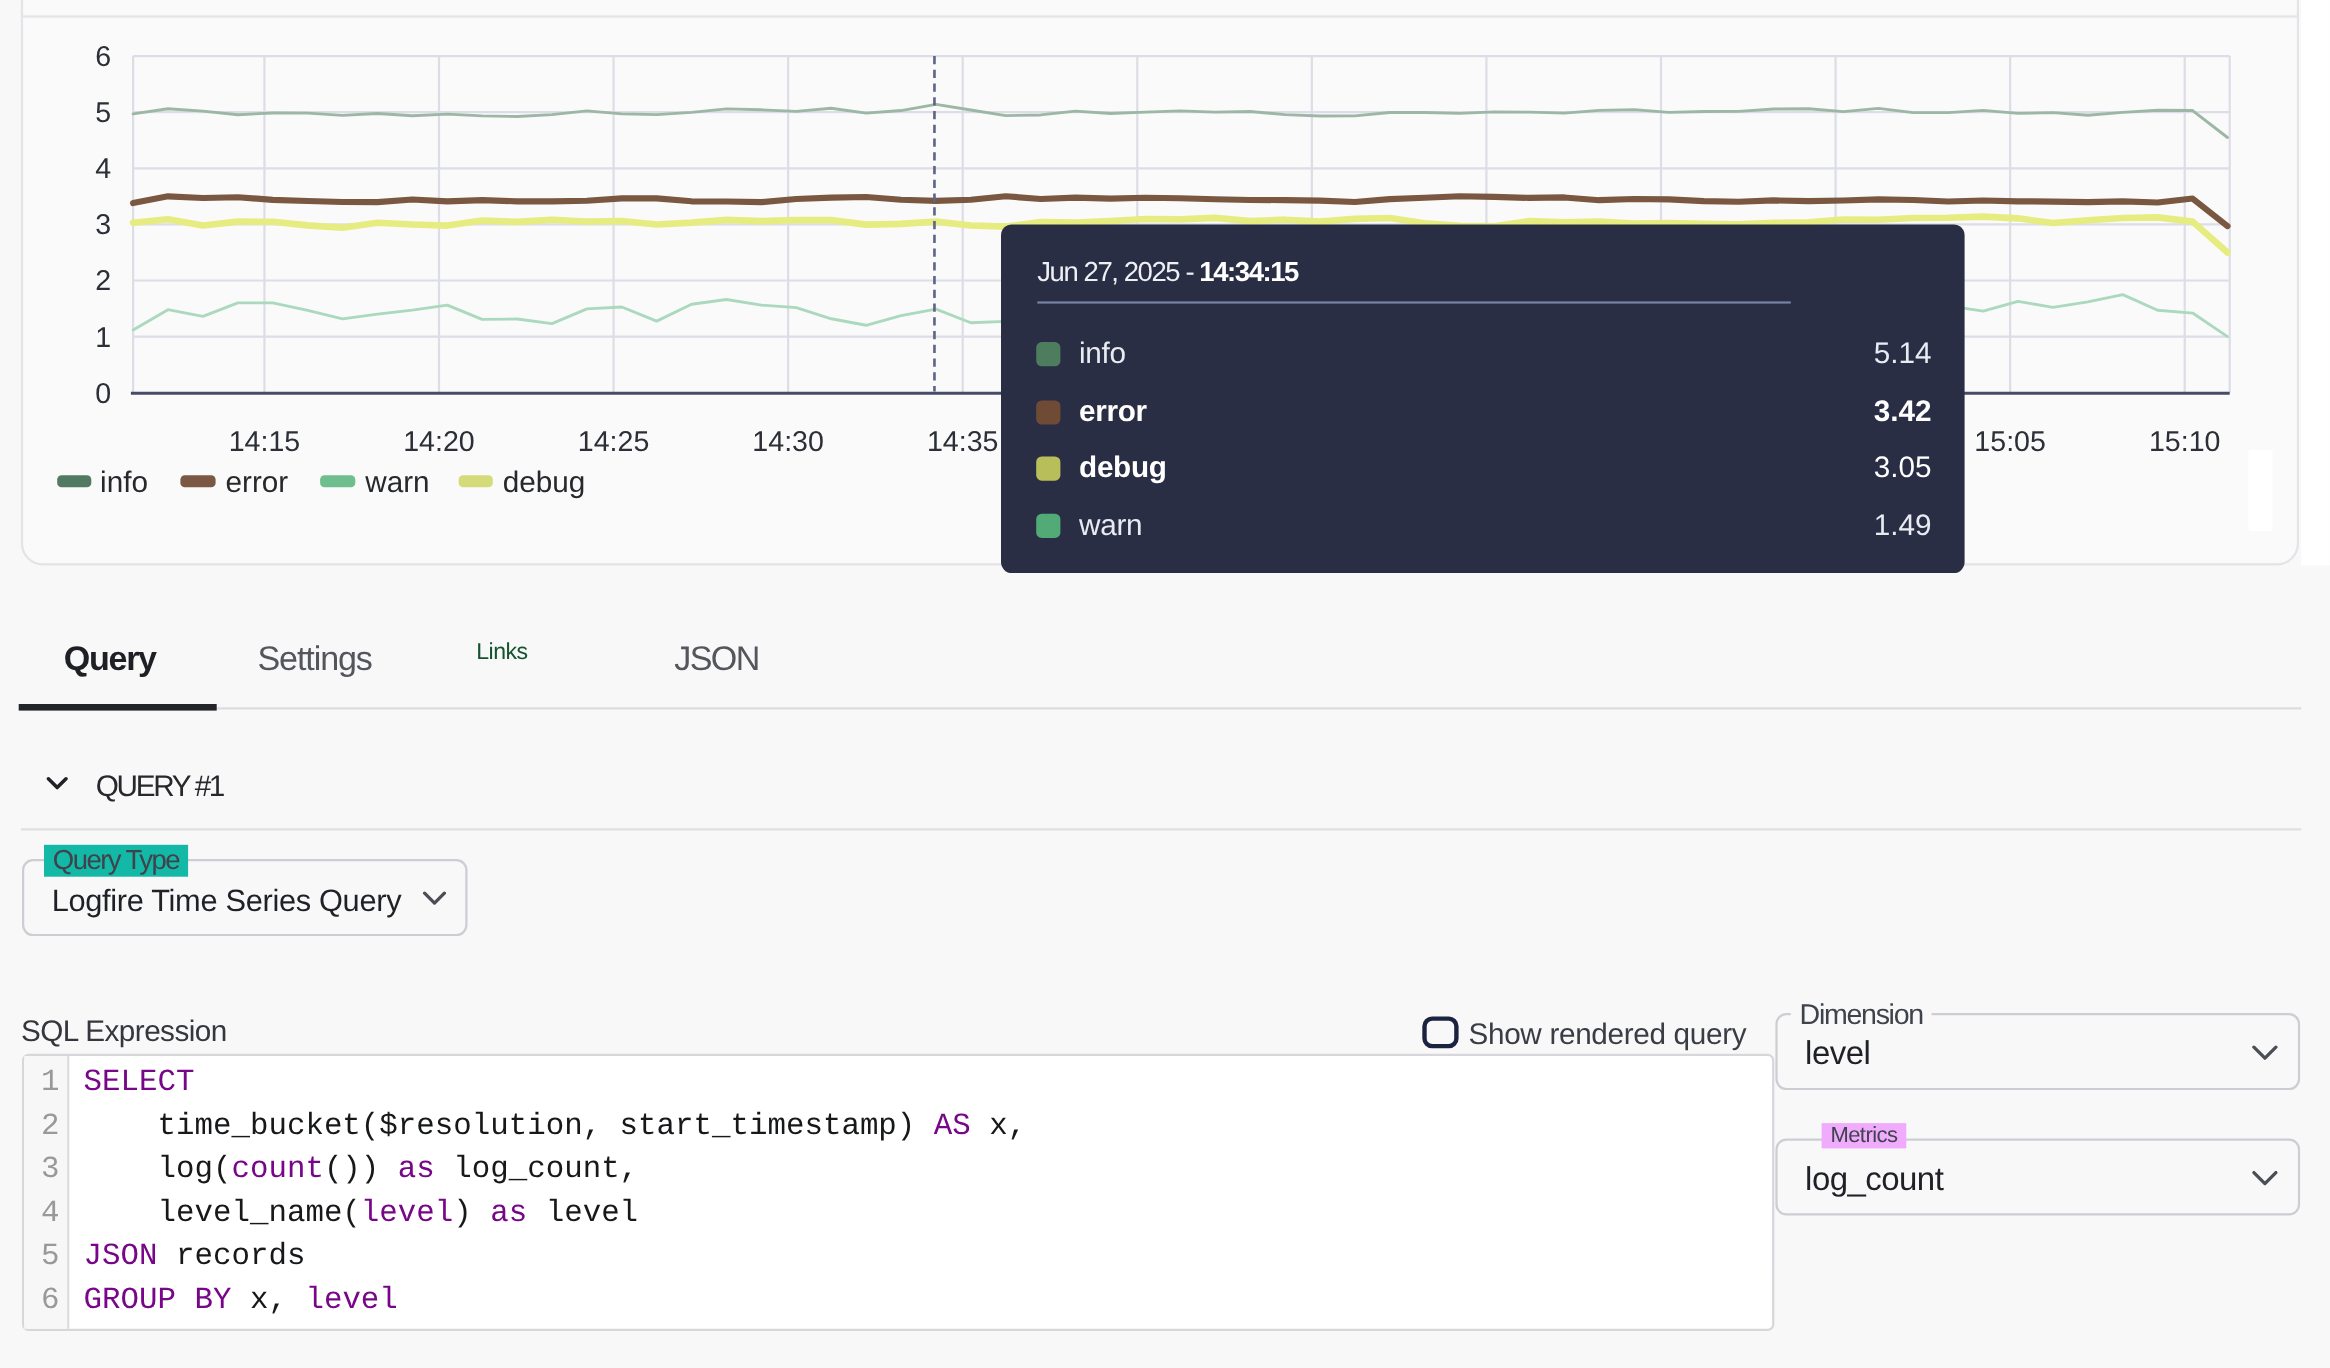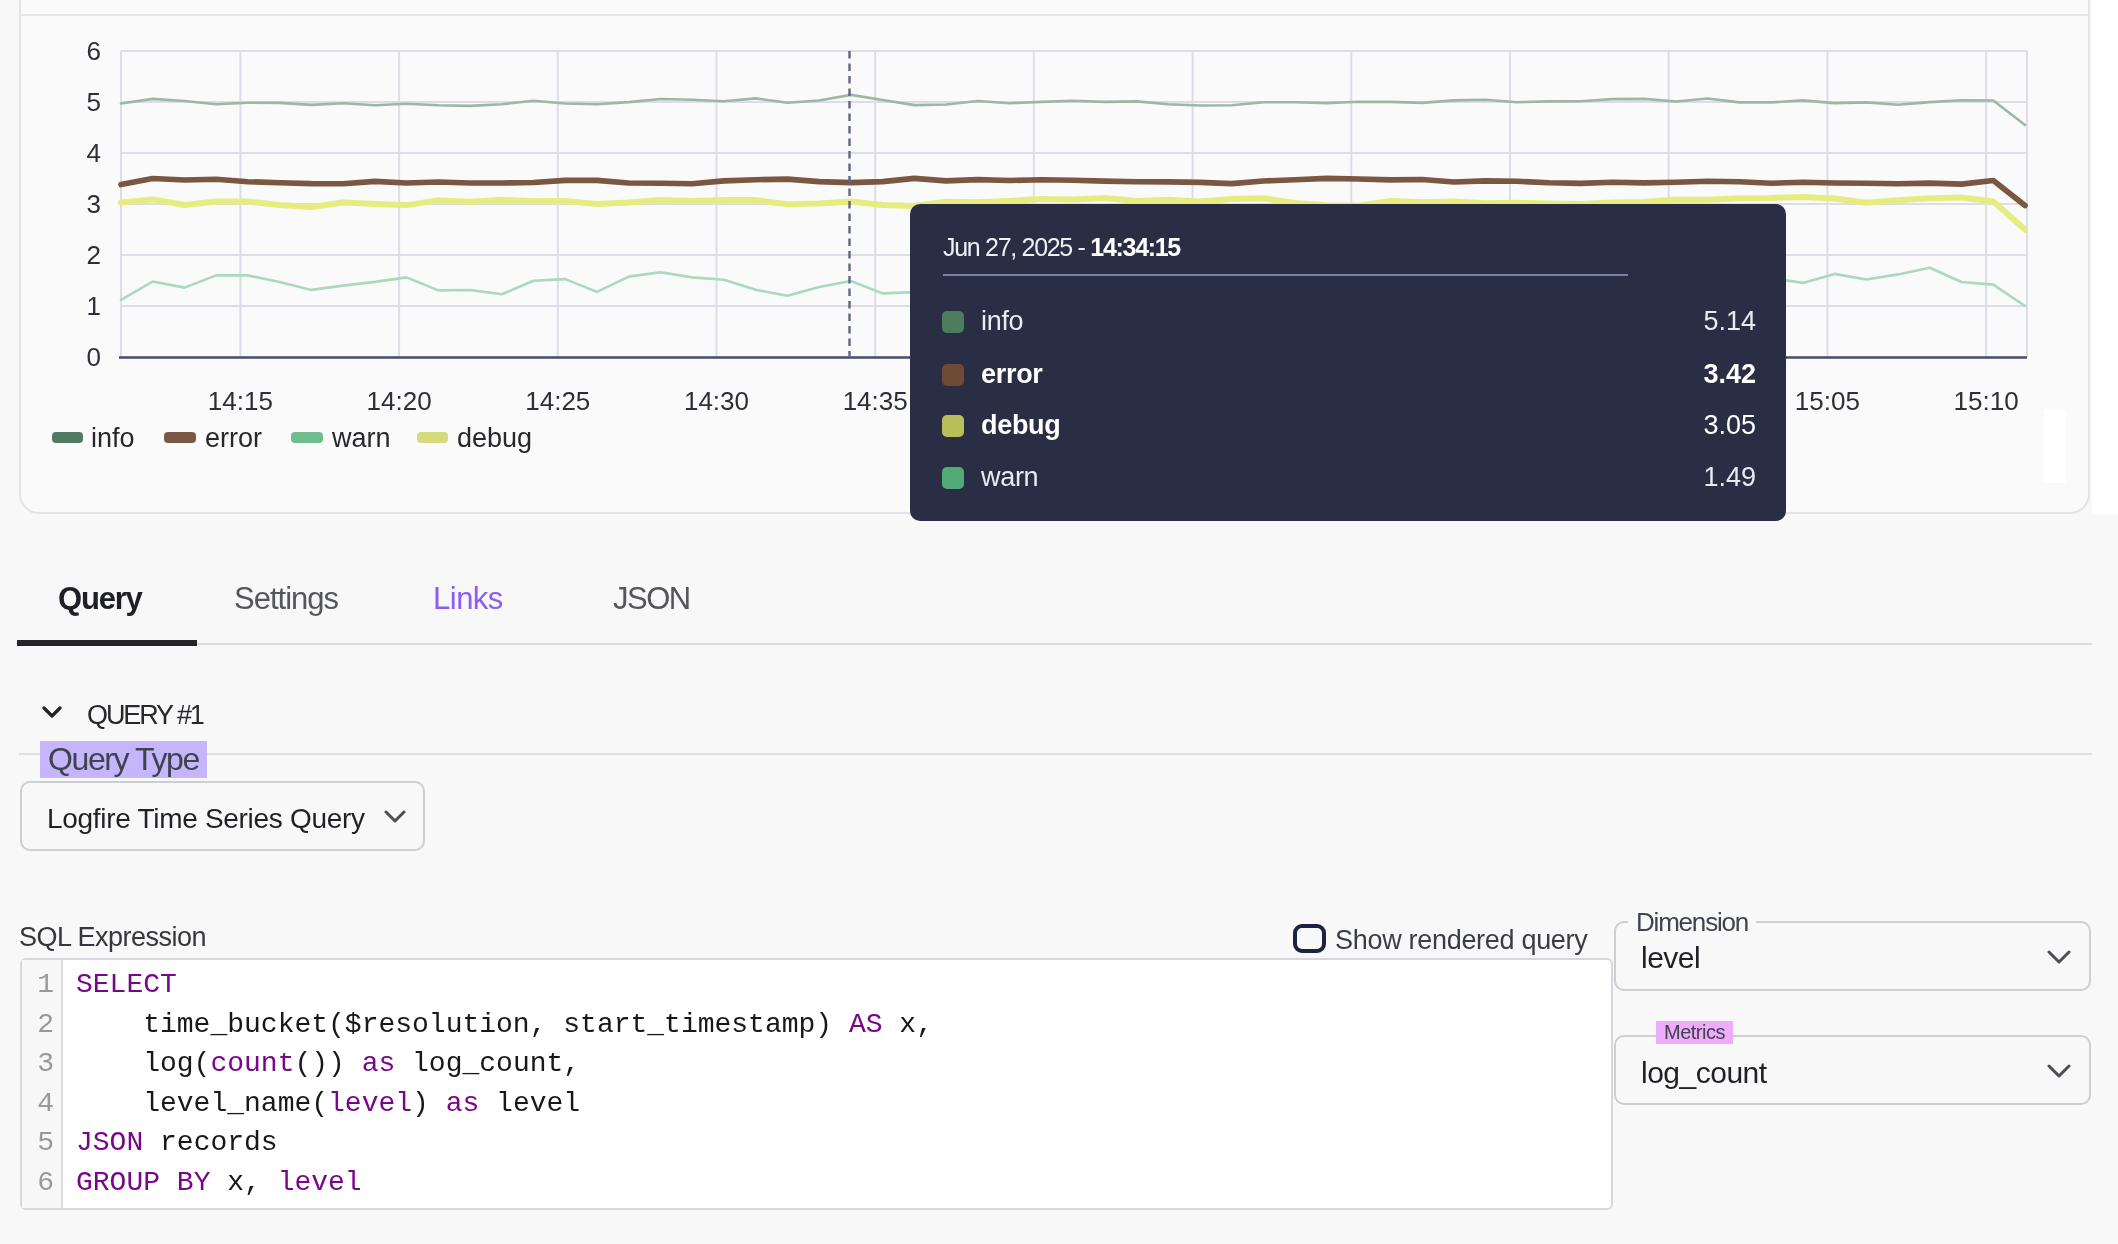--- a/index.html
+++ b/index.html
@@ -94,33 +94,33 @@
     <div style="position:absolute;left:32px;top:211px;width:22px;height:22px;border-radius:5px;background:#b8bf5a"></div>
     <div style="position:absolute;left:71px;top:206px;font-size:27px;font-weight:bold;color:#ffffff;letter-spacing:-.3px">debug</div>
     <div style="position:absolute;right:30px;top:206px;font-size:27px;font-weight:normal;color:#ffffff">3.05</div>
     <div style="position:absolute;left:32px;top:263px;width:22px;height:22px;border-radius:5px;background:#52ab77"></div>
     <div style="position:absolute;left:71px;top:258px;font-size:27px;font-weight:normal;color:#e9ebf3;letter-spacing:-.3px">warn</div>
     <div style="position:absolute;right:30px;top:258px;font-size:27px;font-weight:normal;color:#e9ebf3">1.49</div>
 </div>
 
 <div class="abs" style="left:58px;top:581px;font-size:31px;font-weight:bold;color:#1e2025;letter-spacing:-1.2px">Query</div>
 <div class="abs" style="left:234px;top:581px;font-size:31px;color:#54565c;letter-spacing:-1px">Settings</div>
-<div class="abs" style="left:433px;top:581px;font-size:31px;color:#8b5cf6;letter-spacing:-.5px">Links</div>
+<div class="abs" style="left:433px;top:581px;font-size:21px;color:#14532d;letter-spacing:-.5px">Links</div>
 <div class="abs" style="left:613px;top:581px;font-size:31px;color:#54565c;letter-spacing:-1.5px">JSON</div>
 <div class="abs" style="left:19px;top:643px;width:2073px;height:2px;background:#dcdcdf"></div>
 <div class="abs" style="left:17px;top:640px;width:180px;height:6px;background:#242528"></div>
 
 <svg style="position:absolute;left:42px;top:706px" width="20" height="14" viewBox="0 0 20 14">
     <path d="M2 2 L10.0 10 L18 2" fill="none" stroke="#202226" stroke-width="3.2" stroke-linecap="round" stroke-linejoin="round"></path>
   </svg>
 <div class="abs" style="left:87px;top:700px;font-size:27px;color:#26282c;letter-spacing:-2.1px">QUERY #1</div>
 <div class="abs" style="left:19px;top:753px;width:2073px;height:2px;background:#e0e0e4"></div>
 
 <div class="abs" style="left:20px;top:781px;width:405px;height:70px;border:2px solid #cdced4;border-radius:10px;box-sizing:border-box"></div>
-<div class="abs" style="left:40px;top:741px;background:#c4b5fd;padding:0 8px;font-size:32px;color:#3f434b;letter-spacing:-1.4px;white-space:nowrap">Query Type</div>
+<div class="abs" style="left:40px;top:768px;background:#14b8a6;padding:0 8px;font-size:25px;color:#3f434b;letter-spacing:-1.4px;white-space:nowrap">Query Type</div>
 <div class="abs" style="left:47px;top:803px;font-size:28px;color:#1f2126;letter-spacing:-.3px">Logfire Time Series Query</div>
 <svg style="position:absolute;left:384px;top:810px" width="22" height="15" viewBox="0 0 22 15">
     <path d="M2 2 L11.0 11 L20 2" fill="none" stroke="#4b4e55" stroke-width="3.0" stroke-linecap="round" stroke-linejoin="round"></path>
   </svg>
 
 <div class="abs" style="left:19px;top:922px;font-size:27px;color:#35373d;letter-spacing:-.5px">SQL Expression</div>
 
 <div class="abs" style="left:1293px;top:924px;width:33px;height:29px;border:4px solid #1c2340;border-radius:9px;box-sizing:border-box"></div>
 <div class="abs" style="left:1335px;top:925px;font-size:27px;color:#3a3d44;letter-spacing:-.3px">Show rendered query</div>
 

